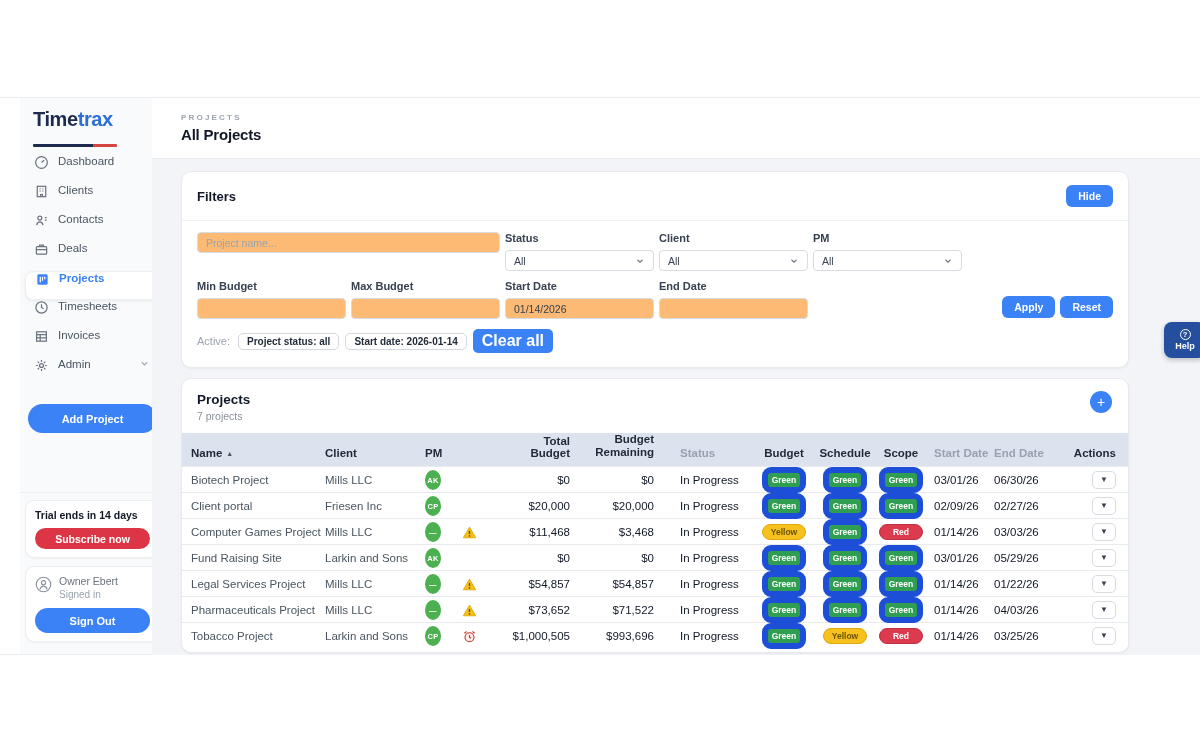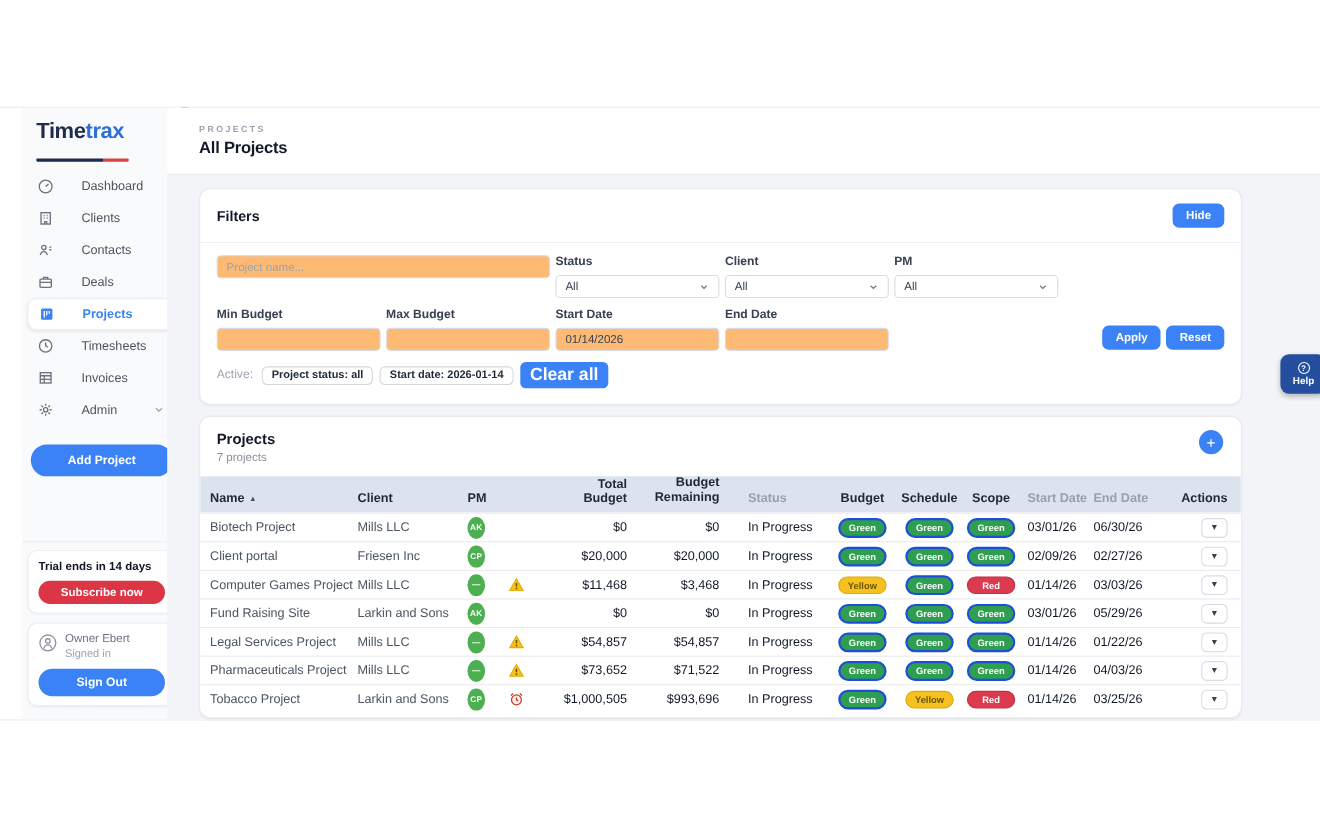--- a/index.html
+++ b/index.html
@@ -6,21 +6,21 @@
   html,body { width:1200px; height:750px; background:#fff; font-family:"Liberation Sans", sans-serif; overflow:hidden; }
   .app { position:absolute; top:97px; left:0; width:1200px; height:558px; border-top:1px solid #e8eaef; border-bottom:1px solid #e8eaef; }
 
   
   .sidebar { position:absolute; left:0; top:0; width:151px; height:100%; background:#f9fafb; border-right:6px solid #14532d; display:flex; flex-direction:column;margin-left:20px; }
   .logo { margin:10px 0 12px 13px; font-size:20px; font-weight:bold; letter-spacing:-0.4px; }
   .logo .t1 { color:var(--brandNavy,#1d2b4f); }
   .logo .t2 { color:var(--brandBlue,#2e6fd6); }
   .logo-bar { width:84px; height:3px; margin:1px 0 0 13px; background:linear-gradient(90deg, var(--brandNavy,#1d2b4f) 0 72%, var(--brandRed,#d64541) 72% 100%); border-radius:1px; }
   .nav { margin-top:8px; padding:0 5px; }
-  .nav-item { display:flex; align-items:center; height:29px; padding-left:9px; border-radius:8px; color:#4b5563; font-size:11.5px; cursor:pointer; position:relative;gap:16px; }
+  .nav-item { display:flex; height:29px; padding-left:9px; border-radius:8px; color:#4b5563; font-size:11.5px; cursor:pointer; position:relative; }
   .nav-item .icon { width:15px; height:15px; margin-right:9px; color:#6b7280; display:inline-flex; }
   .nav-item .icon svg { width:15px; height:15px; }
   .nav-item.active { background:#fff; box-shadow:0 1px 3px rgba(16,24,40,.08); border:1px solid #eef0f4; color:var(--accent,#2563eb); font-weight:bold; }
   .nav-item.active .icon { color:var(--accent,#2563eb); }
   .nav-item .chev { margin-left:auto; margin-right:10px; color:#9aa1ab; display:inline-flex; }
   .nav-item .chev svg { width:11px; height:11px; }
   .add-project { margin:17px 8px 0 8px; height:29px; border:none; border-radius:15px; background:var(--accent,#3b82f6); color:#fff; font-weight:bold; font-size:11px; cursor:pointer; font-family:inherit; }
   .sidebar-bottom { margin-top:auto; border-top:1px solid #eceef2; padding:7px 5px 4px 5px; }
   .side-card { background:#fff; border:1px solid #eceef2; border-radius:9px; box-shadow:0 1px 2px rgba(16,24,40,.04); padding:8px 9px; margin-bottom:8px; }
   .trial-text { font-size:10.5px; font-weight:bold; color:#111827; }
@@ -79,21 +79,21 @@
   .cell-start { padding-left:5px; }
   .cell-actions { text-align:right; padding-right:10px; }
   .sort-arrow { font-size:7px; color:#4b5563; margin-left:4px; vertical-align:1px; }
   .trow { height:26px; border-top:1px solid #e8eaef; font-size:11.5px; color:#111827; background:#fff; }
   .trow .cell-name, .trow .cell-client { color:#4a5560; }
   .pm-cell { display:flex; align-items:center; }
   .avatar { width:16px; height:20px; border-radius:50%; background:var(--avatarGreen,#4caf50); color:#fff; font-size:7.5px; font-weight:bold; display:flex; align-items:center; justify-content:center; letter-spacing:.3px; }
   .flag { width:15px; height:15px; margin-left:21px; display:inline-flex; }
   .flag svg { width:15px; height:15px; }
   .badge { display:inline-block; min-width:44px; padding:2px 0; border-radius:9px; font-size:8.5px; font-weight:bold; text-align:center; }
-  .badge.green { background:var(--green,#2f9e50); border:2px solid #1d4ed8; color:#fff; }
+  .badge.green { background:var(--green,#2f9e50); border:6px solid #1d4ed8; color:#fff; }
   .badge.yellow { background:var(--yellow,#f6c01e); border:1px solid #dfa90c; color:#6b5400; }
   .badge.red { background:var(--red,#dc3a4e); border:1px solid #c22f42; color:#fff; }
   .action-btn { width:24px; height:18px; border:1px solid #d8dbe0; border-radius:5px; background:#fff; color:#374151; font-size:8px; line-height:1; cursor:pointer; font-family:inherit; }
 
   
   .help-btn { position:absolute; top:322px; right:-6px; width:42px; height:36px; background:var(--helpNavy,#254f9e); border:none; border-radius:8px; color:#fff; cursor:pointer; font-family:inherit; display:flex; flex-direction:column; align-items:center; justify-content:center; gap:1px; box-shadow:0 2px 5px rgba(16,24,40,.25); }
   .help-btn .q { width:11px; height:11px; border:1px solid #fff; border-radius:50%; font-size:7.5px; font-weight:bold; line-height:10px; }
   .help-btn .hl { font-size:9px; font-weight:bold; }
 </style>
 </head>

